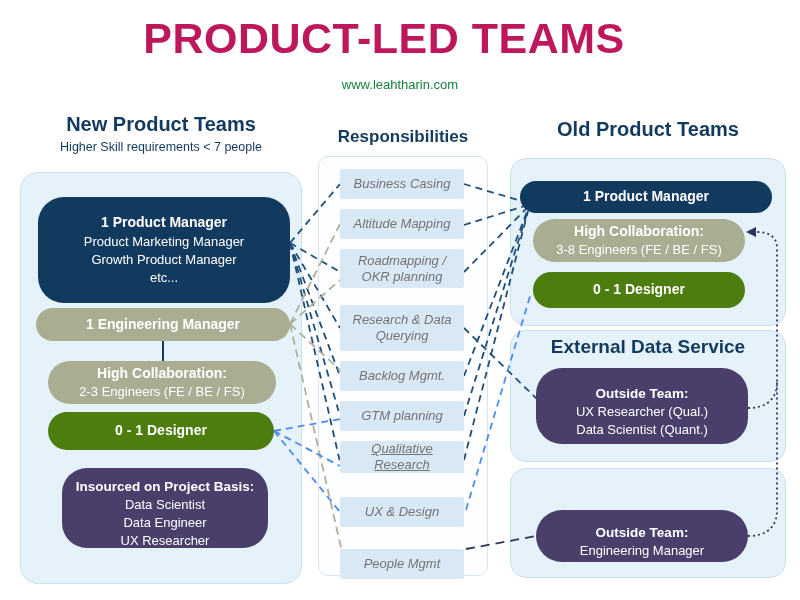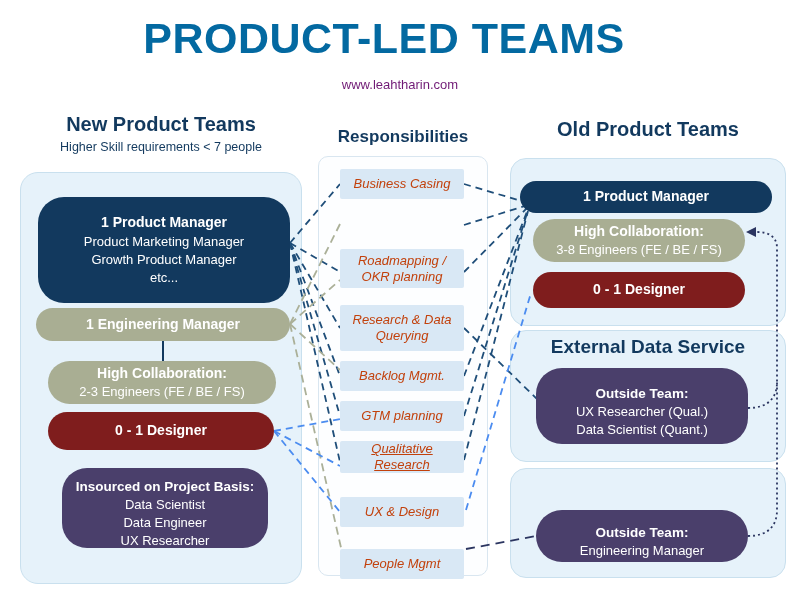--- a/index.html
+++ b/index.html
@@ -6,31 +6,31 @@
   #canvas{position:relative;width:800px;height:600px;background:#ffffff;
           font-family:"Liberation Sans",sans-serif;overflow:hidden;}
   .abs{position:absolute;}
   .center{text-align:center;}
   .panel{position:absolute;background:#e6f2fa;border:1px solid #c9e0ee;border-radius:16px;box-sizing:border-box;}
   .midcard{position:absolute;background:#fdfeff;border:1px solid #d9e6f0;border-radius:10px;box-sizing:border-box;}
   .pill{position:absolute;color:#fff;display:flex;flex-direction:column;align-items:center;justify-content:center;
         text-align:center;box-sizing:border-box;line-height:1.38;}
   .navy{background:#12395e;}
   .sage{background:#a9ae93;}
-  .blue{background:#7f1d1d;}
+  .blue{background:#4d7c0f;}
   .purple{background:#4a3f6b;}
   .box-title{font-weight:700;font-size:14px;}
   .box-title-sm{font-weight:700;font-size:13.5px;margin-top:12px;}
   .box-line{font-size:13px;font-weight:400;}
-  .mid-item{position:absolute;left:340px;width:124px;background:#d9e8f5;color:#c2410c;
+  .mid-item{position:absolute;left:340px;width:124px;background:#d9e8f5;color:#737373;
             font-style:italic;font-size:13px;display:flex;align-items:center;justify-content:center;
             text-align:center;line-height:1.2;border-radius:2px;box-sizing:border-box;padding:2px 4px;}
   .h-navy{color:#12395e;font-weight:700;}
-  #page-title{left:0;top:14px;width:768px;font-size:43px;font-weight:800;color:#0369a1;letter-spacing:.5px;}
-  #page-subtitle{left:0;top:77px;width:800px;font-size:13px;color:#701a75;}
+  #page-title{left:0;top:14px;width:768px;font-size:43px;font-weight:800;color:#be185d;letter-spacing:.5px;}
+  #page-subtitle{left:0;top:77px;width:800px;font-size:13px;color:#15803d;}
   .col-heading{font-size:20px;}
   .sub-heading{font-size:12.5px;color:#12395e;}
   .section-heading{font-size:19px;}
   svg{position:absolute;left:0;top:0;pointer-events:none;}
   .vline{position:absolute;width:2px;background:#12395e;}
 </style>
 </head>
 <body>
 
 <div id="canvas">
@@ -119,20 +119,21 @@
   </div>
 
   <div class="pill purple" style="left:62px;top:468px;width:206px;height:80px;border-radius:25px;">
     <div class="box-title-sm">Insourced on Project Basis:</div>
     <div class="box-line">Data Scientist</div>
     <div class="box-line">Data Engineer</div>
     <div class="box-line">UX Researcher</div>
   </div>
 
   <div class="mid-item" style="top:169px;height:30px;">Business Casing</div>
+  <div class="mid-item" style="top:209px;height:30px;">Altitude Mapping</div>
   <div class="mid-item" style="top:249px;height:39px;">Roadmapping / OKR planning</div>
   <div class="mid-item" style="top:305px;height:46px;">Research &amp; Data Querying</div>
   <div class="mid-item" style="top:361px;height:30px;">Backlog Mgmt.</div>
   <div class="mid-item" style="top:401px;height:30px;">GTM planning</div>
   <div class="mid-item" style="top:441px;height:32px;text-decoration:underline;">Qualitative Research</div>
   <div class="mid-item" style="top:497px;height:30px;">UX &amp; Design</div>
   <div class="mid-item" style="top:549px;height:30px;">People Mgmt</div>
 
   <div class="pill navy" style="left:520px;top:181px;width:252px;height:32px;border-radius:16px;">
     <div class="box-title">1 Product Manager</div>

